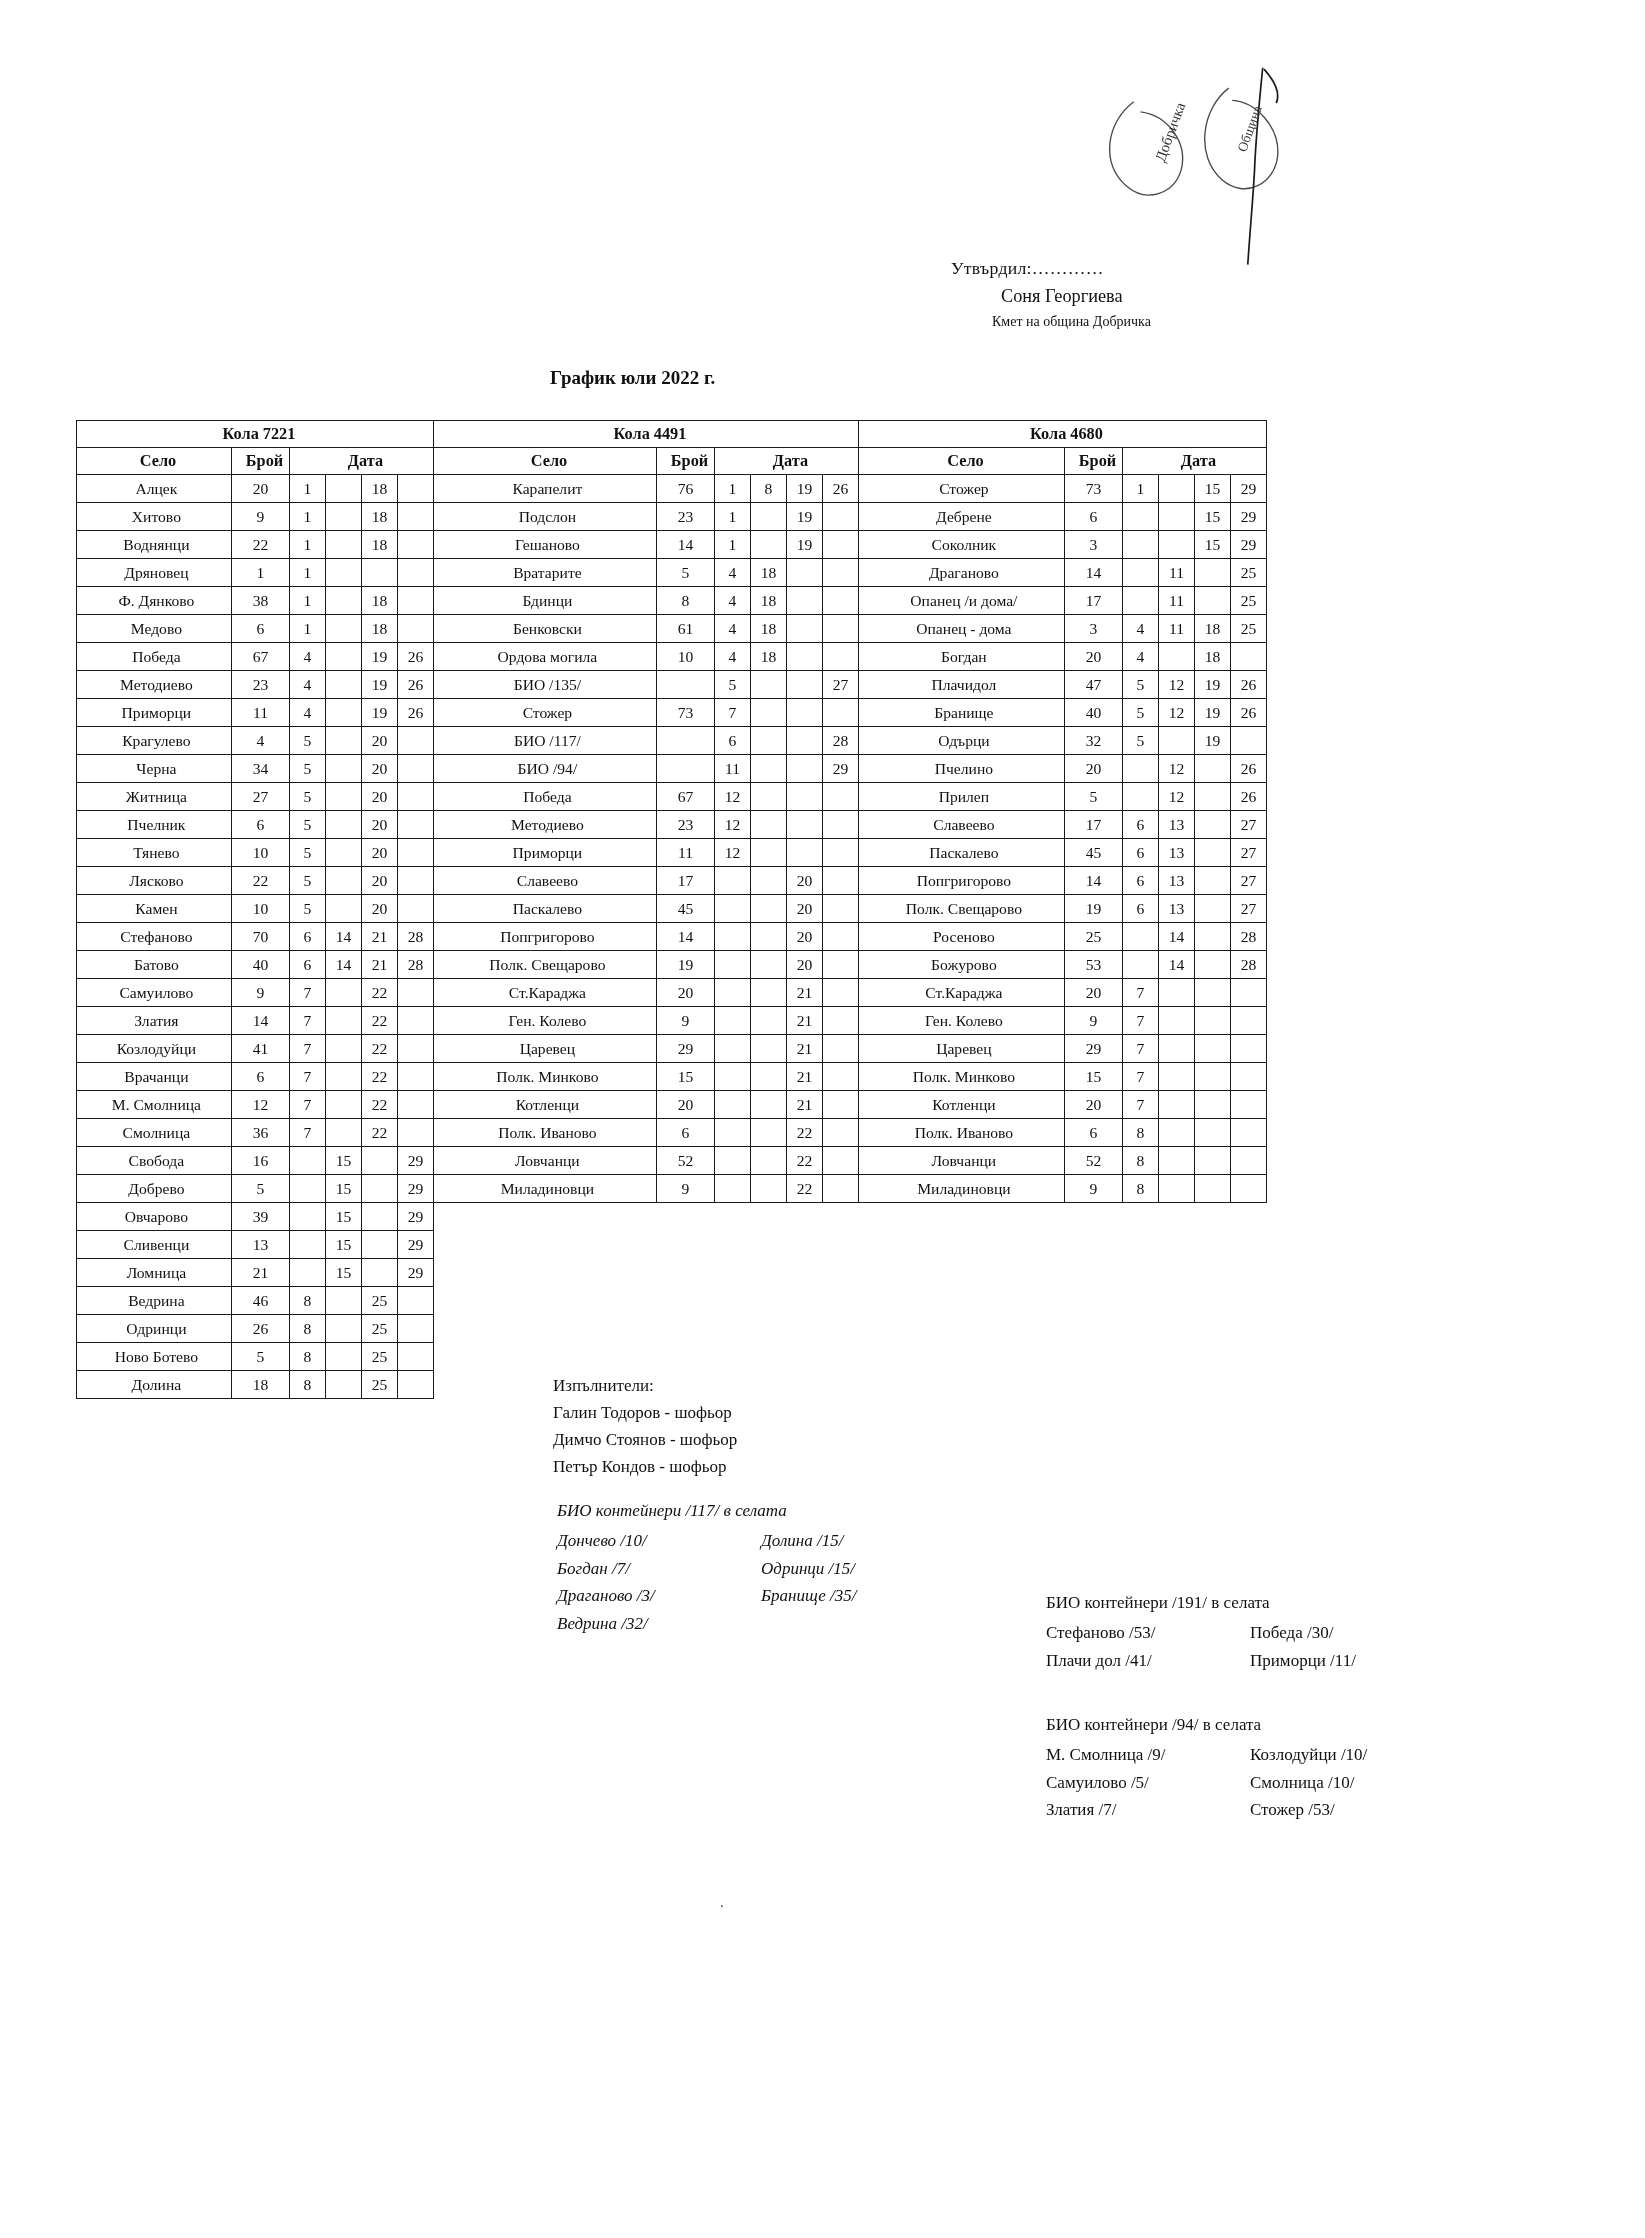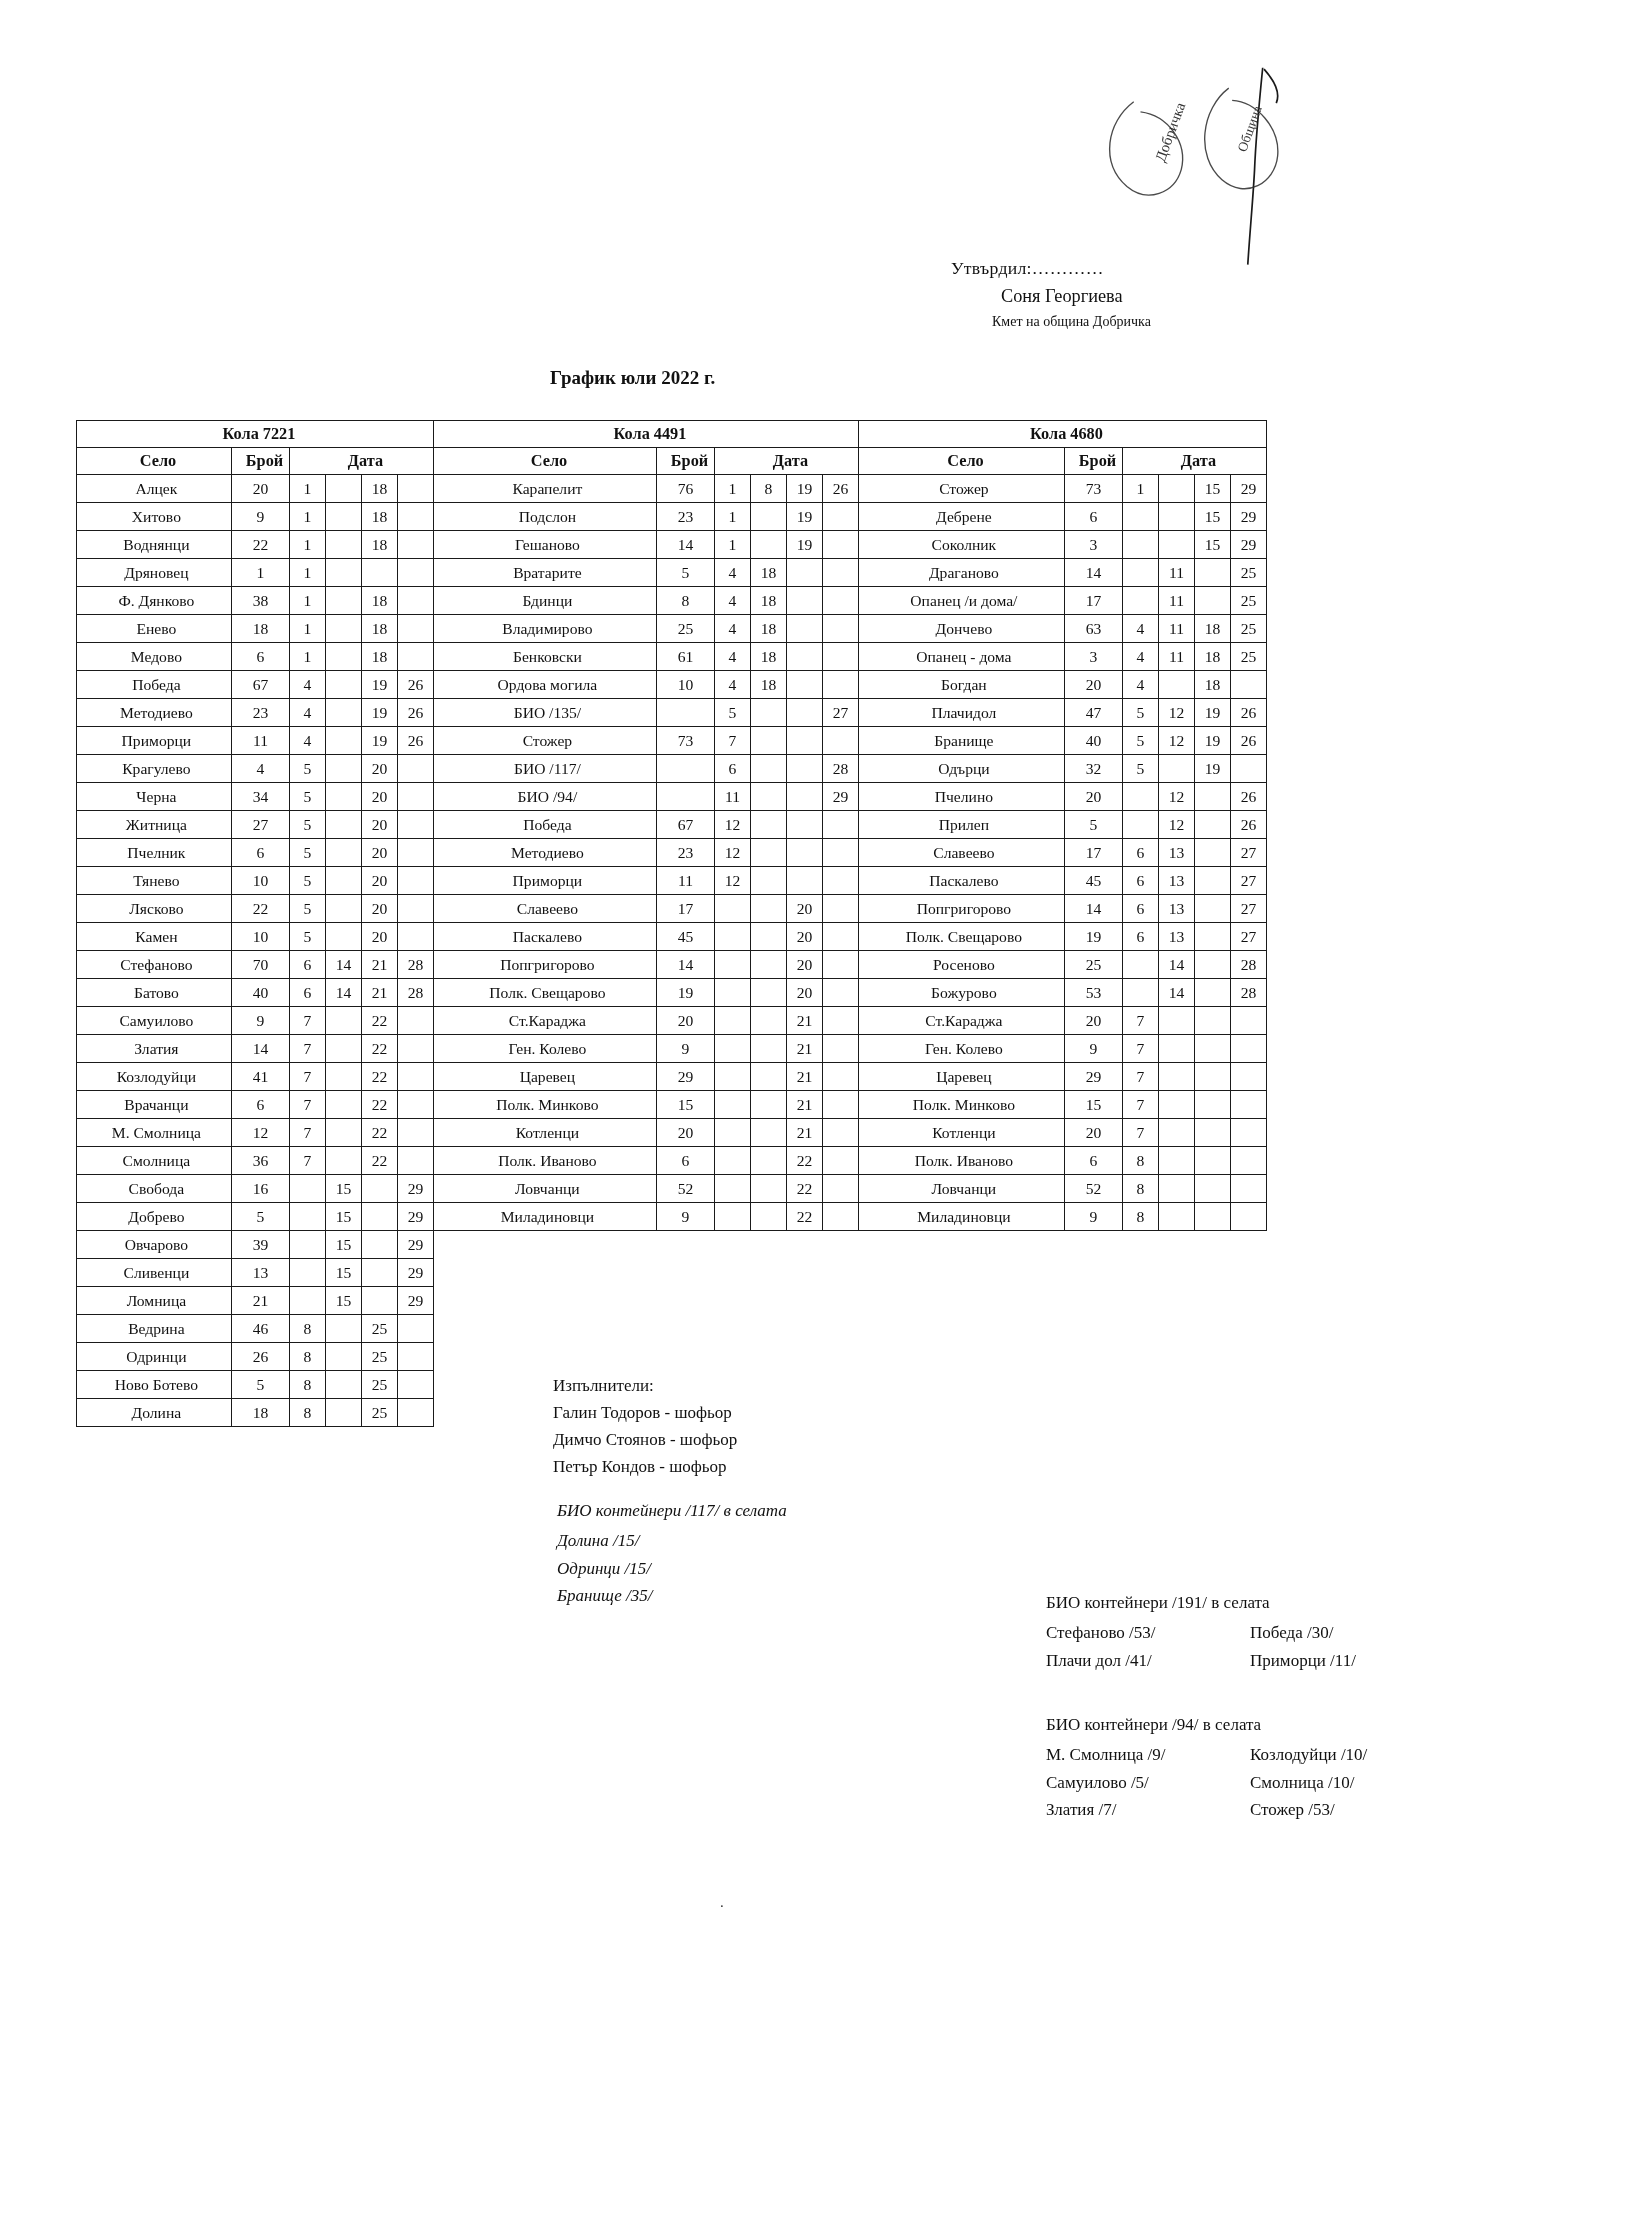--- a/index.html
+++ b/index.html
@@ -272,40 +272,20 @@
           <td class="w-d"></td>
           <td class="w-d"></td>
           <td class="name-cell w-name3">Опанец /и дома/</td>
           <td class="w-cnt">17</td>
           <td class="w-d"></td>
           <td class="w-d">11</td>
           <td class="w-d"></td>
           <td class="w-d">25</td>
         </tr>
         <tr>
-          <td class="name-cell w-name">Енево</td>
-          <td class="w-cnt">18</td>
-          <td class="w-d">1</td>
-          <td class="w-d"></td>
-          <td class="w-d">18</td>
-          <td class="w-d"></td>
-          <td class="name-cell w-name2">Владимирово</td>
-          <td class="w-cnt">25</td>
-          <td class="w-d">4</td>
-          <td class="w-d">18</td>
-          <td class="w-d"></td>
-          <td class="w-d"></td>
-          <td class="name-cell w-name3">Дончево</td>
-          <td class="w-cnt">63</td>
-          <td class="w-d">4</td>
-          <td class="w-d">11</td>
-          <td class="w-d">18</td>
-          <td class="w-d">25</td>
-        </tr>
-        <tr>
           <td class="name-cell w-name">Медово</td>
           <td class="w-cnt">6</td>
           <td class="w-d">1</td>
           <td class="w-d"></td>
           <td class="w-d">18</td>
           <td class="w-d"></td>
           <td class="name-cell w-name2">Бенковски</td>
           <td class="w-cnt">61</td>
           <td class="w-d">4</td>
           <td class="w-d">18</td>
@@ -864,20 +844,26 @@
   <div class="performers">
     <div>Изпълнители:</div>
     <div>Галин Тодоров - шофьор</div>
     <div>Димчо Стоянов - шофьор</div>
     <div>Петър Кондов - шофьор</div>
   </div>
 
   <div class="bio" id="bio117">
     <div class="head">БИО контейнери /117/ в селата</div>
     <div class="cols">
+      <div class="col c1">
+        <div>Дончево /10/</div>
+        <div>Богдан /7/</div>
+        <div>Драганово /3/</div>
+        <div>Ведрина /32/</div>
+      </div>
       <div class="col">
         <div>Долина /15/</div>
         <div>Одринци /15/</div>
         <div>Бранище /35/</div>
       </div>
     </div>
   </div>
 
   <div class="bio" id="bio135">
     <div class="head">БИО контейнери /191/ в селата</div>

